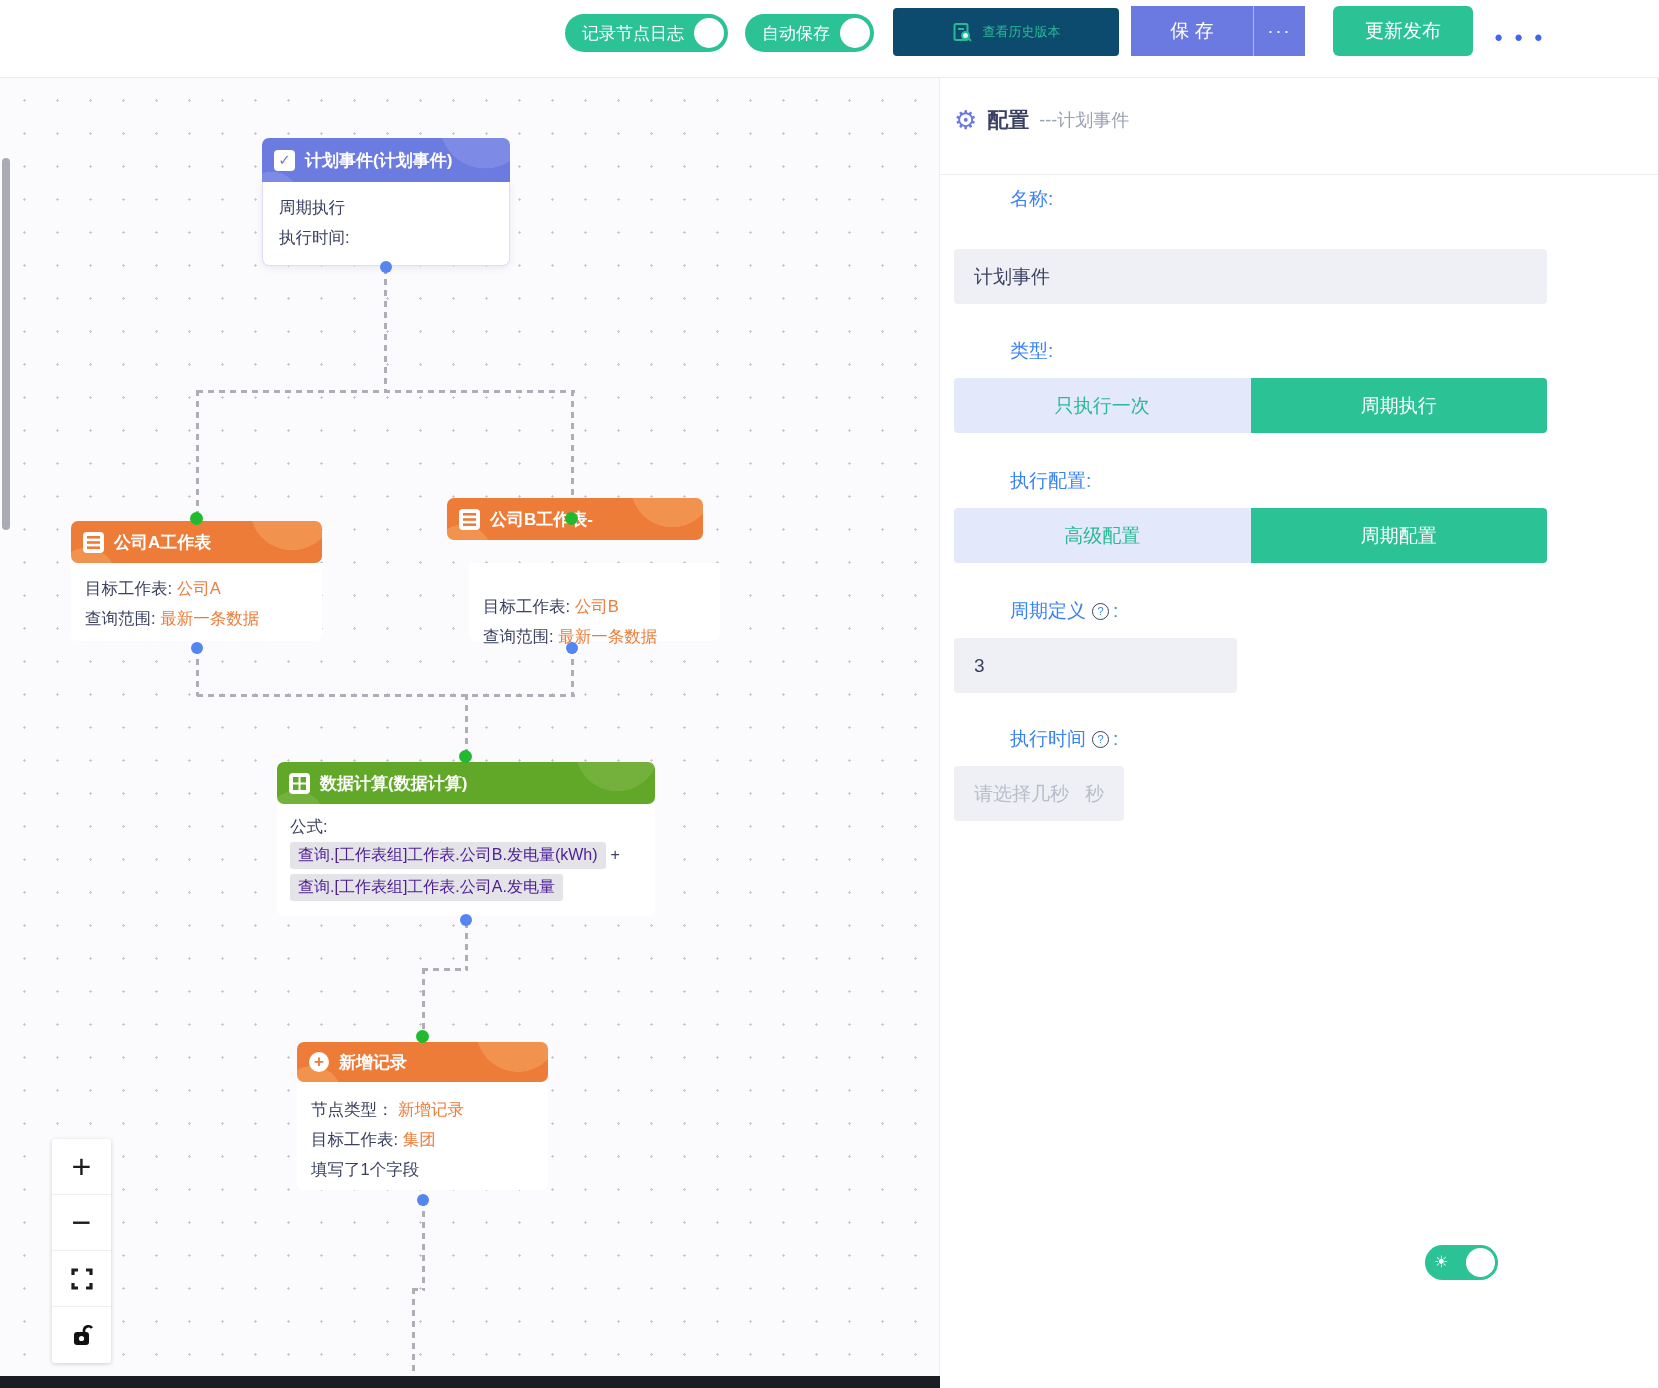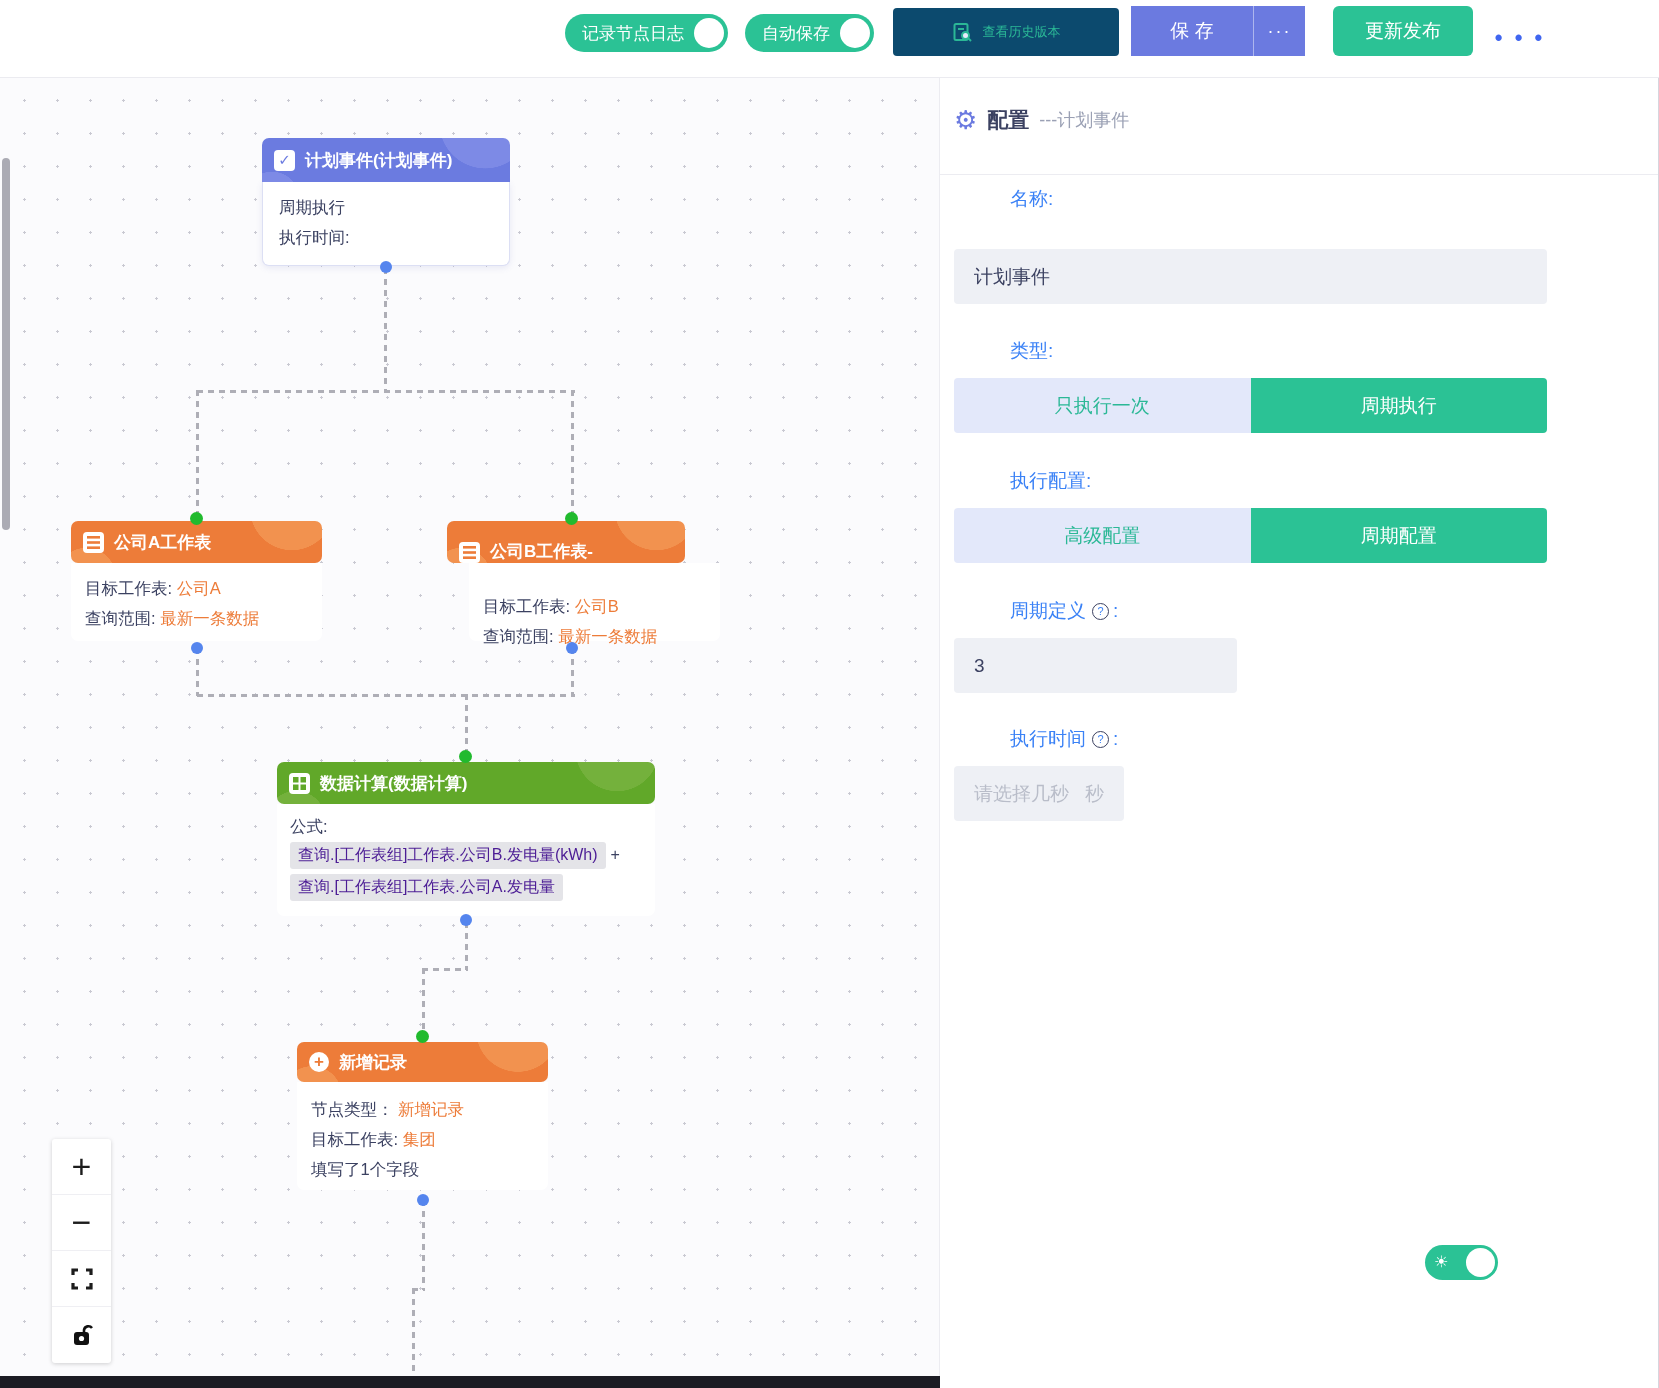--- a/index.html
+++ b/index.html
@@ -151,21 +151,21 @@
     </span>
     <span>公司A工作表</span>
   </div>
   <div class="node-body" style="left:71px; top:563px; width:251px; height:78px; padding:10px 14px;">
     <div class="ln"><span>目标工作表:</span> <span class="val-orange">公司A</span></div>
     <div class="ln"><span>查询范围:</span> <span class="val-orange">最新一条数据</span></div>
   </div>
   <div class="dot-blue" style="left:191px; top:642px;"></div>
 
   <div class="dot-green" style="left:565px; top:512px;"></div>
-  <div class="node-header hdr-orange" style="left:447px; top:521px; width:238px;align-items:flex-end;">
+  <div class="node-header hdr-orange" style="left:447px; top:498px; width:256px;">
     <span class="icon-sq">
       <svg width="13" height="13" viewBox="0 0 13 13">
           <rect x="0" y="0" width="13" height="2.6" fill="#ed7c39"></rect>
           <rect x="0" y="5.2" width="13" height="2.6" fill="#ed7c39"></rect>
           <rect x="0" y="10.4" width="13" height="2.6" fill="#ed7c39"></rect>
         </svg>
     </span>
     <span>公司B工作表-</span>
   </div>
   <div class="node-body" style="left:469px; top:563px; width:251px; height:78px; padding:28px 14px;">

